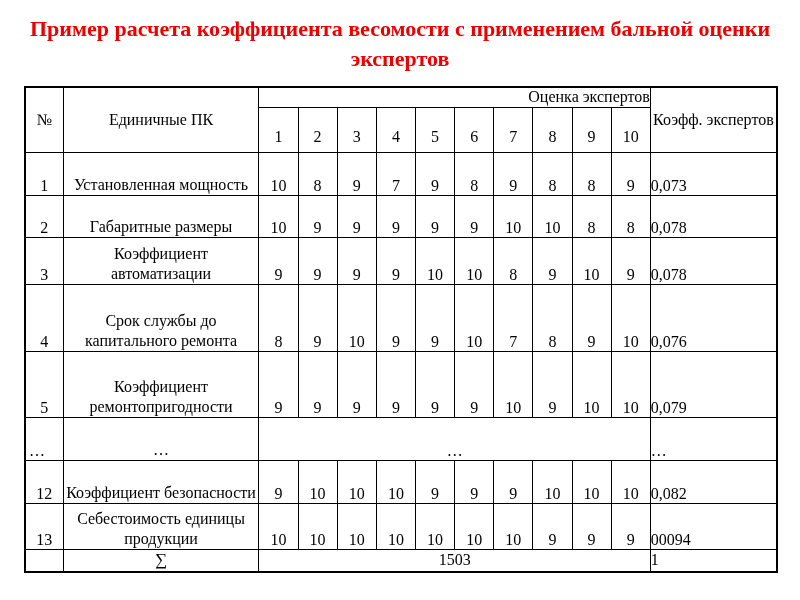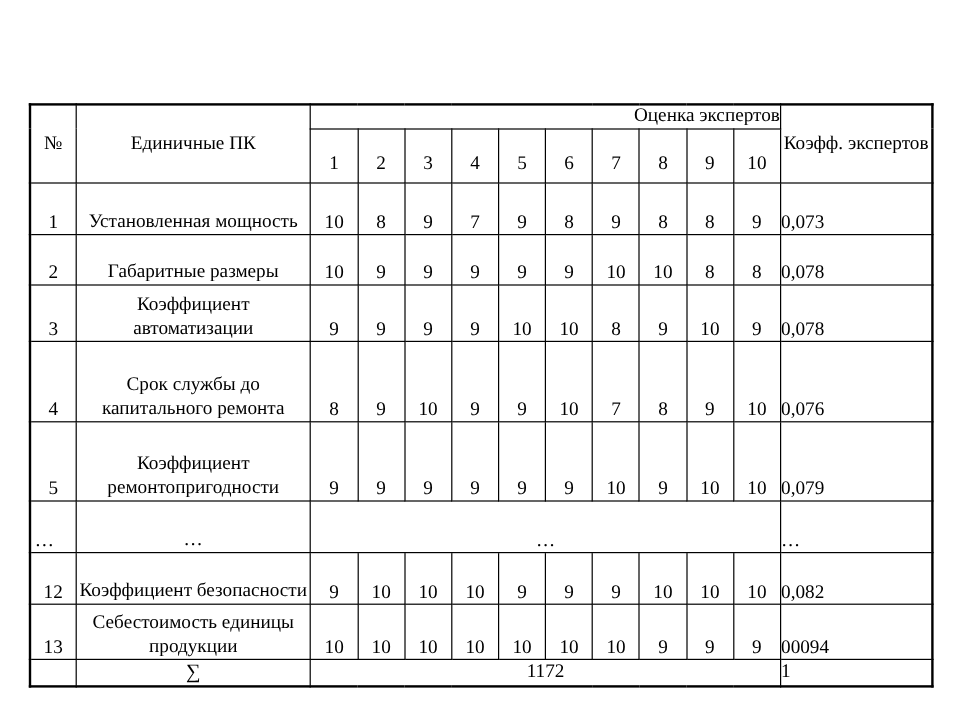--- a/index.html
+++ b/index.html
@@ -53,20 +53,21 @@
 
   tr.dots-row td.num-cell { text-align: left; padding-left: 3px; }
   tr.sum-row td { vertical-align: middle; padding-bottom: 1px; }
   tr.sum-row td.name-cell { font-size: 17px; }
 </style>
 </head>
 <body>
 
 <div class="slide">
 
+  <div class="slide-title" style="color: rgb(238, 0, 0);">Пример расчета коэффициента весомости с применением бальной оценки экспертов</div>
 
   <table class="weights">
     <colgroup>
       <col style="width:38px">
       <col style="width:195px">
       <col style="width:39px">
         <col style="width:39px">
         <col style="width:39px">
         <col style="width:39px">
         <col style="width:39px">
@@ -205,19 +206,19 @@
           <td class="score-cell">10</td>
           <td class="score-cell">10</td>
           <td class="score-cell">9</td>
           <td class="score-cell">9</td>
           <td class="score-cell">9</td>
           <td class="coeff-cell">00094</td>
         </tr>
         <tr class="sum-row" style="height: 22px;">
           <td class="num-cell"></td>
           <td class="name-cell">∑</td>
-          <td class="merged-cell" colspan="10">1172</td>
+          <td class="merged-cell" colspan="10">1503</td>
           <td class="coeff-cell">1</td>
         </tr>
       </tbody>
   </table>
 
 </div>
 
 </body></html>

